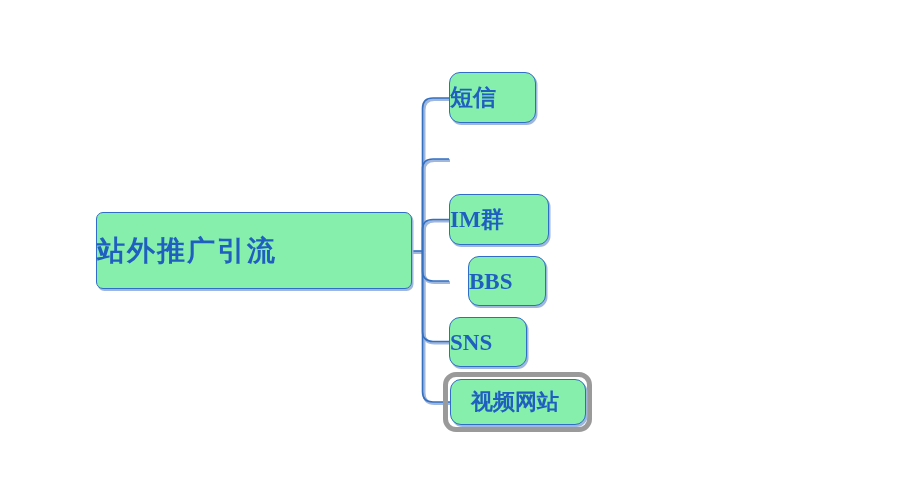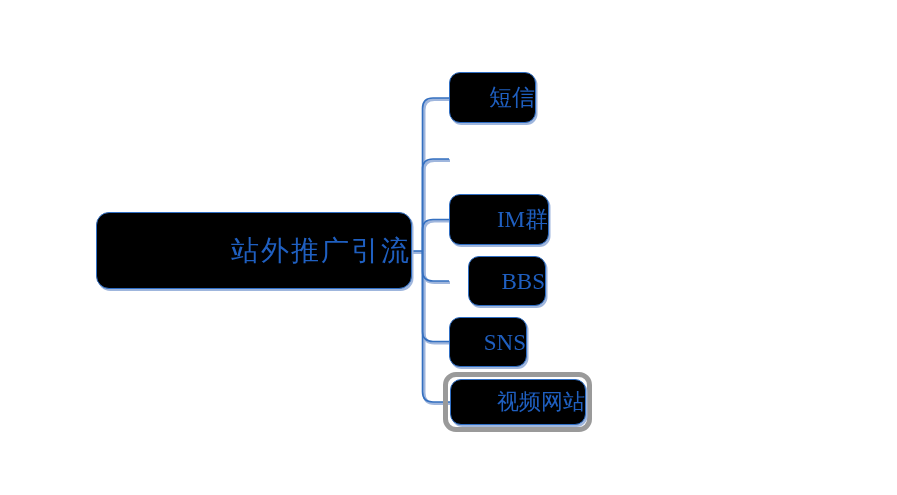--- a/index.html
+++ b/index.html
@@ -21,50 +21,51 @@
     position: absolute;
     left: 0;
     top: 0;
     width: 897px;
     height: 495px;
     pointer-events: none;
   }
   .node {
     position: absolute;
     box-sizing: border-box;
-    background: #000000;
+    background: #86efac;
     border: 1.4px solid #2f6ec4;
     border-radius: 11px;
     color: #1f5fc0;
     display: flex;
     align-items: center;
-    justify-content: flex-end;
+    justify-content: flex-start;
     text-align: center;
     line-height: 1;
     box-shadow: 1.5px 2px 0 0 #9fb6dd;
     white-space: nowrap;
+    font-weight: bold;
   }
   .node-root {
     left: 96px;
     top: 212px;
     width: 316px;
     height: 77px;
-    border-radius: 13px;
+    border-radius: 7px;
     font-size: 28px;
     letter-spacing: 2px;
   }
   .node-child {
     font-size: 23px;
   }
   .child-1 { left: 449px; top: 72px;  width: 87px; height: 51px; }
   .child-2 { left: 449px; top: 133px; width: 90px; height: 52px; }
   .child-3 { left: 449px; top: 194px; width: 100px; height: 51px; }
   .child-4 { left: 449px; top: 256px; width: 78px; height: 50px; margin-left: 19px; }
   .child-5 { left: 449px; top: 317px; width: 78px; height: 50px; }
-  .child-6 { left: 450px; top: 379px; width: 136px; height: 46px; font-size: 22px; }
+  .child-6 { left: 450px; top: 379px; width: 136px; height: 46px; font-size: 22px; padding-left: 20px; }
 
   .selection-frame {
     position: absolute;
     left: 443px;
     top: 372px;
     width: 149px;
     height: 60px;
     box-sizing: border-box;
     border: 5px solid #9a9a9a;
     border-radius: 13px;

